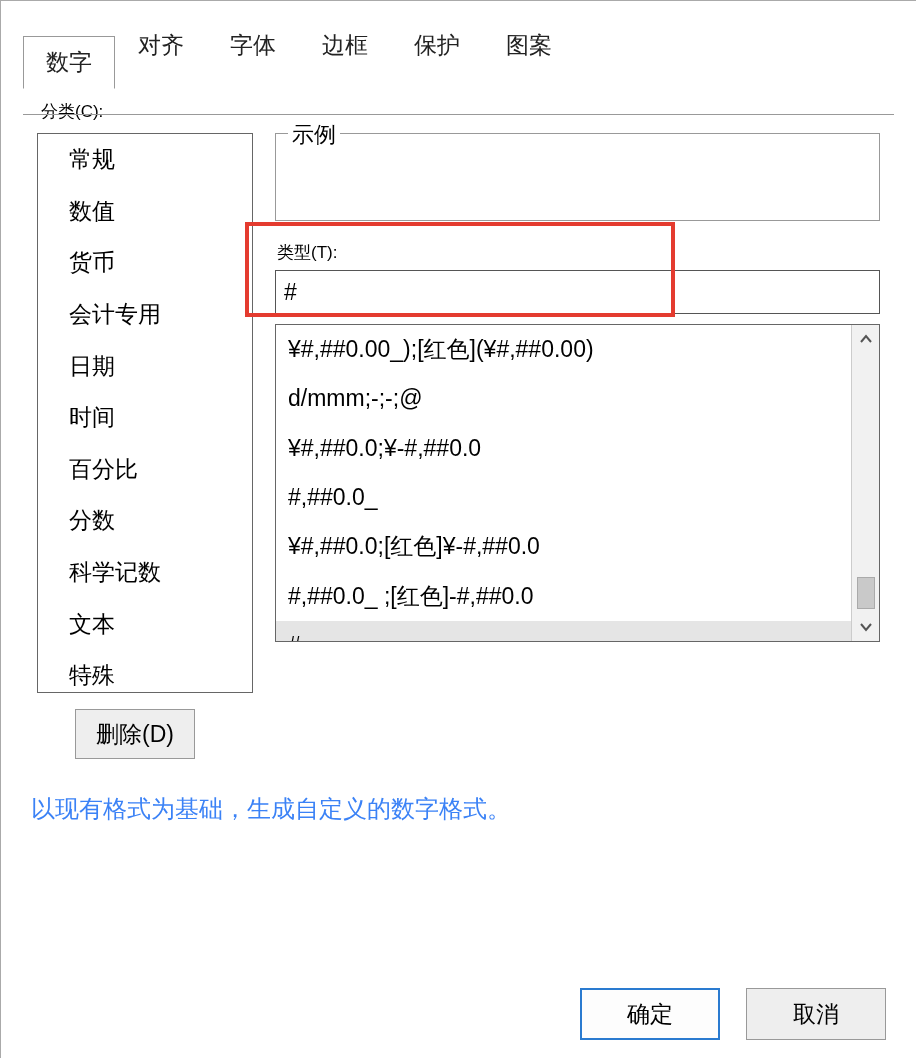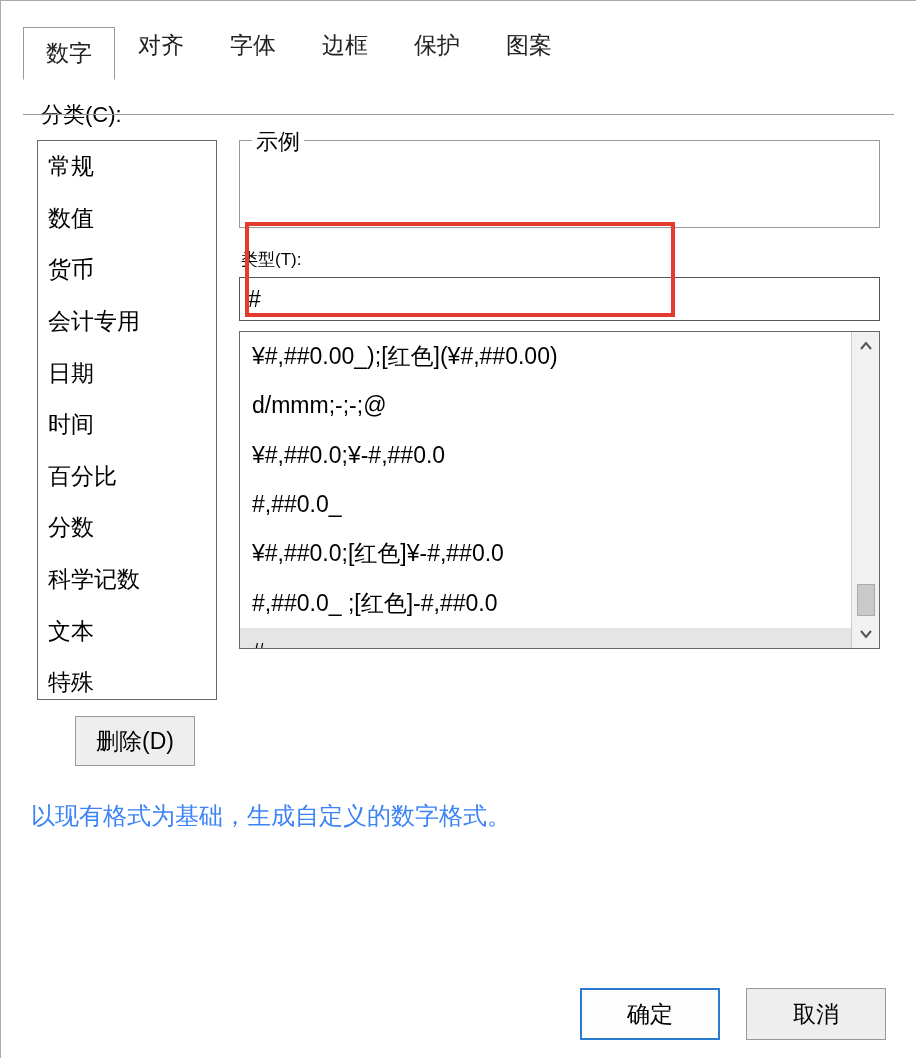--- a/index.html
+++ b/index.html
@@ -58,48 +58,49 @@
     position: relative;
     background: #f7f7f7;
     margin-right: 0px;
   }
   .tab + .tab { }
   .tab.active {
     background: #fff;
     border: 1px solid #999;
     border-bottom: 1px solid #fff;
     z-index: 2;
-    top: 8px;
+    top: 17px;
   }
   .tab:not(.active) {
     background: transparent;
     border: 1px solid transparent;
   }
   .tabline {
     position: absolute;
     left: 22px; right: 22px;
     top: 113px;
     border-top: 1px solid #999;
     z-index:1;
   }
   .body {
     padding: 14px 36px 0 36px;
     position: relative;
   }
-  .cat-label { font-size:22px; margin: 14px 0 10px 4px; }
+  .cat-label { font-size:17px; margin: 14px 0 10px 4px; }
   .columns {
     display:flex;
     gap: 22px;
   }
   .cat-list {
-    width: 180px;
+    width: 216px;
     height: 560px;
     border: 1px solid #666;
     background:#fff;
     overflow:hidden;
+    padding-left:21px;
   }
   .cat-item {
     padding: 8px 10px;
     font-size: 23px;
     cursor:pointer;
     line-height: 1.55;
   }
   .rightcol { flex:1; display:flex; flex-direction:column; }
   .example-group {
     border: 1px solid #999;

